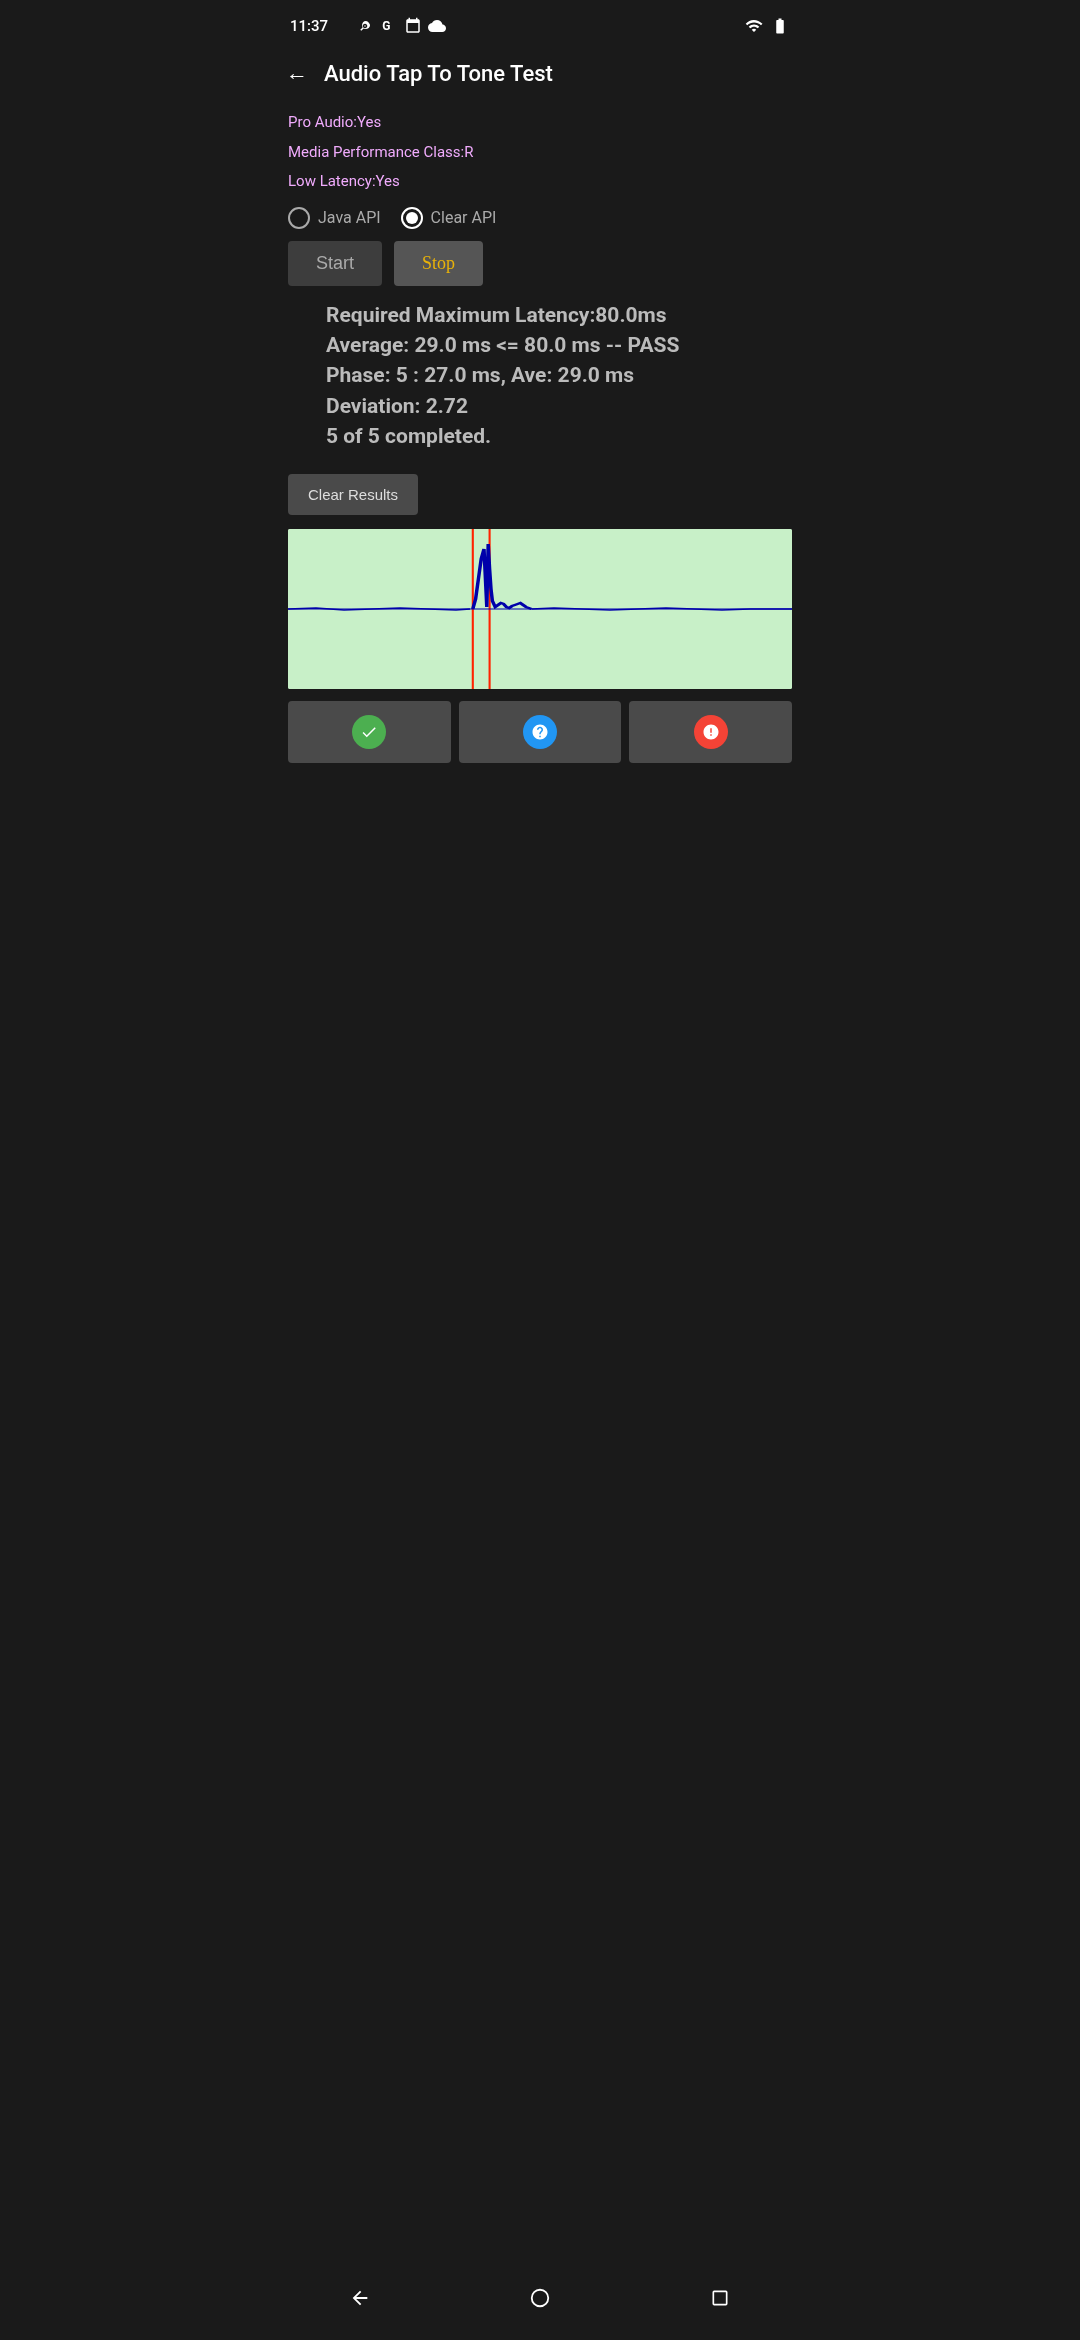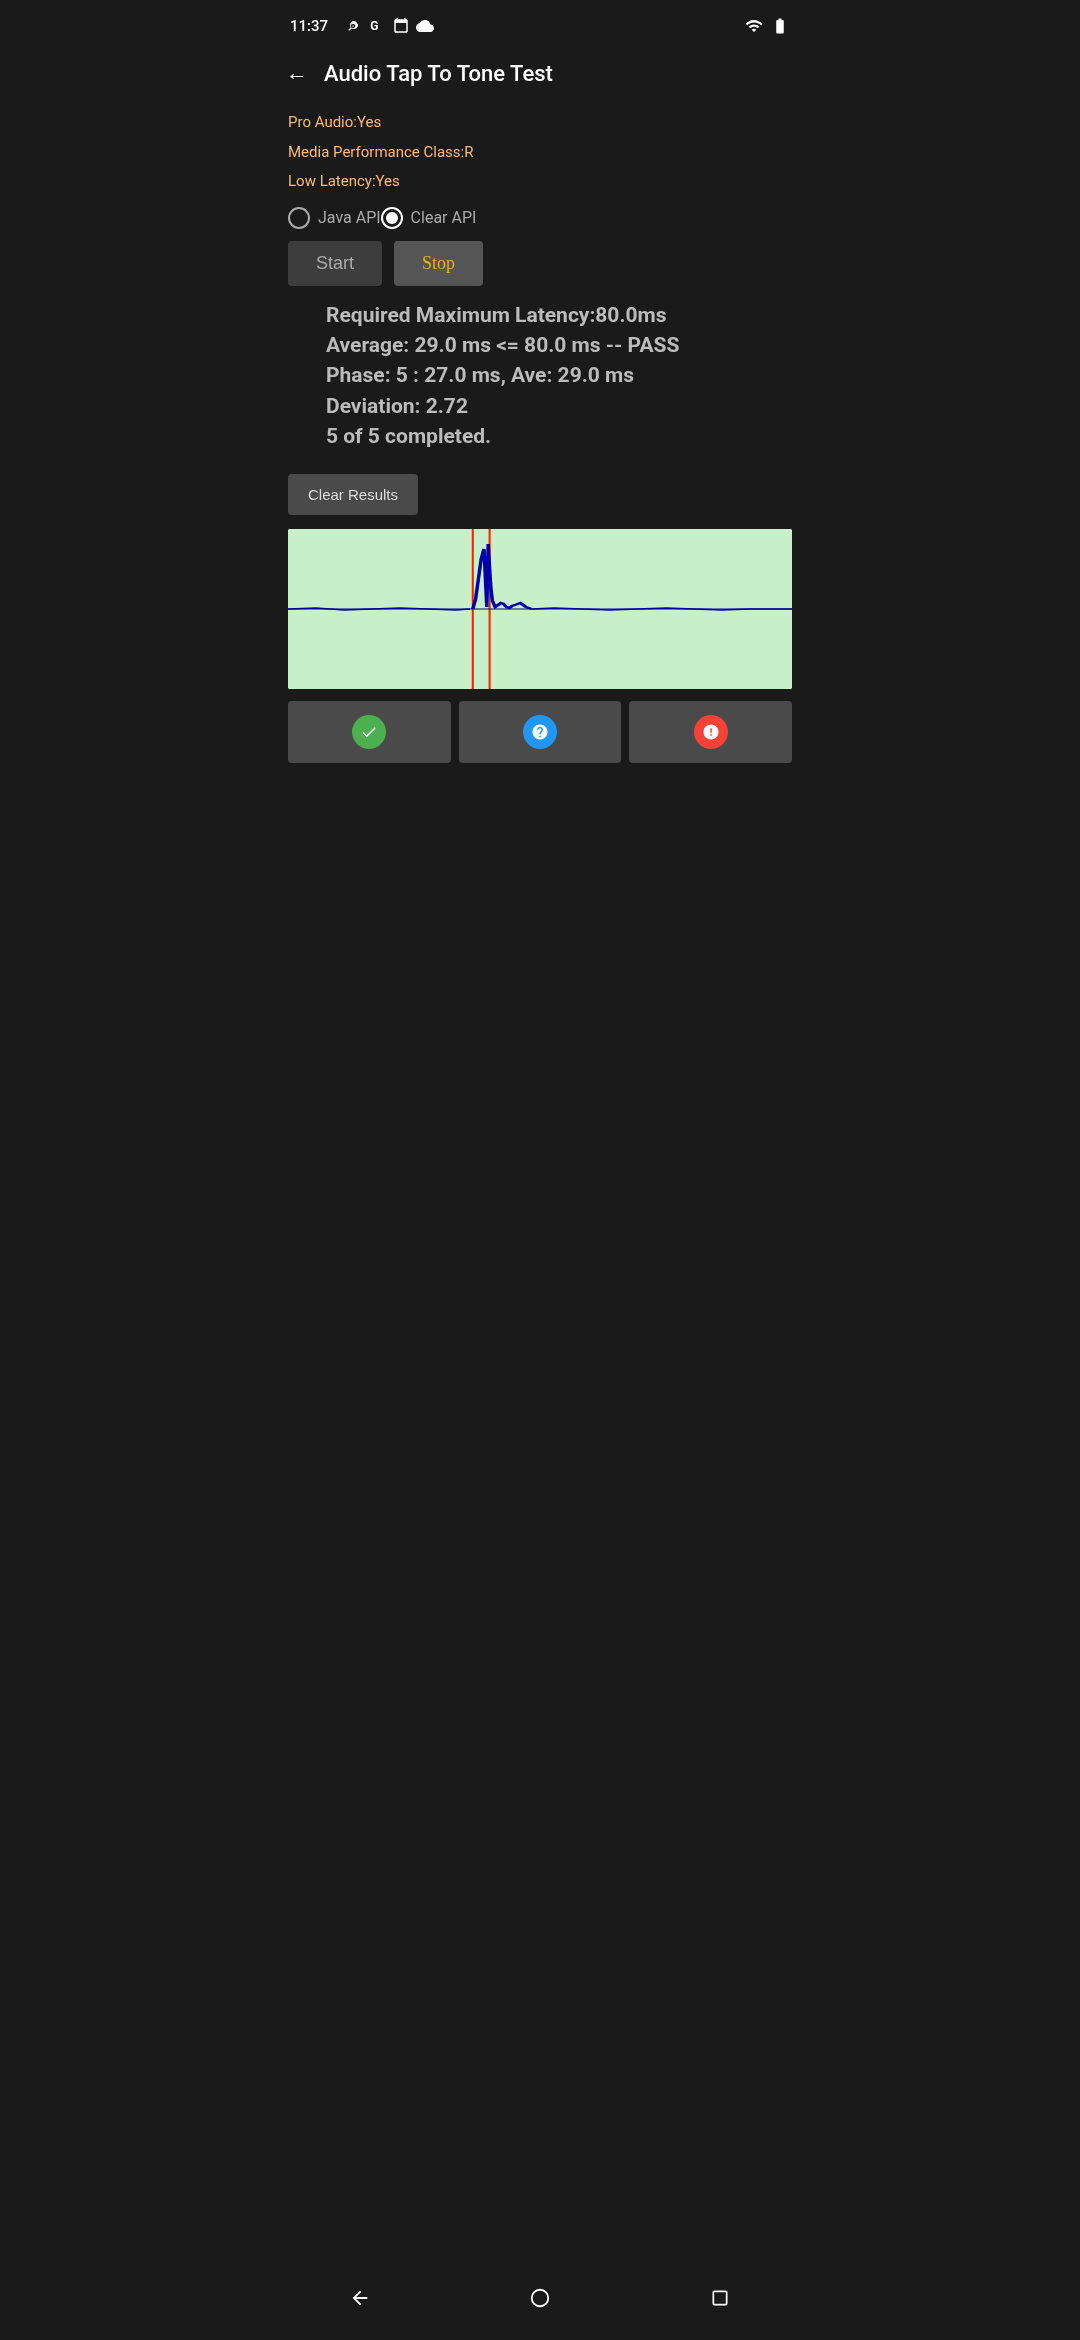--- a/index.html
+++ b/index.html
@@ -38,21 +38,21 @@
       margin-left: 8px;
     }
     .status-icons-right {
       display: flex;
       align-items: center;
       gap: 6px;
     }
     .status-left-group {
       display: flex;
       align-items: center;
-      gap: 8px;
+      gap: 20px;
     }
 
     
     .app-bar {
       display: flex;
       align-items: center;
       padding: 12px 16px 16px 16px;
       gap: 16px;
     }
     .back-button {
@@ -69,29 +69,30 @@
     }
 
     
     .content {
       padding: 8px 18px;
       flex: 1;
     }
 
     .info-text {
       font-size: 15px;
-      color: #fdba74;
+      color: #f0abfc;
       line-height: 1.7;
       margin-bottom: 4px;
     }
 
     
     .radio-group {
       display: flex;
       align-items: flex-start;
+      gap: 20px;
       margin: 12px 0;
     }
     .radio-option {
       display: flex;
       align-items: center;
       gap: 8px;
       cursor: pointer;
     }
     .radio-circle {
       width: 22px;

